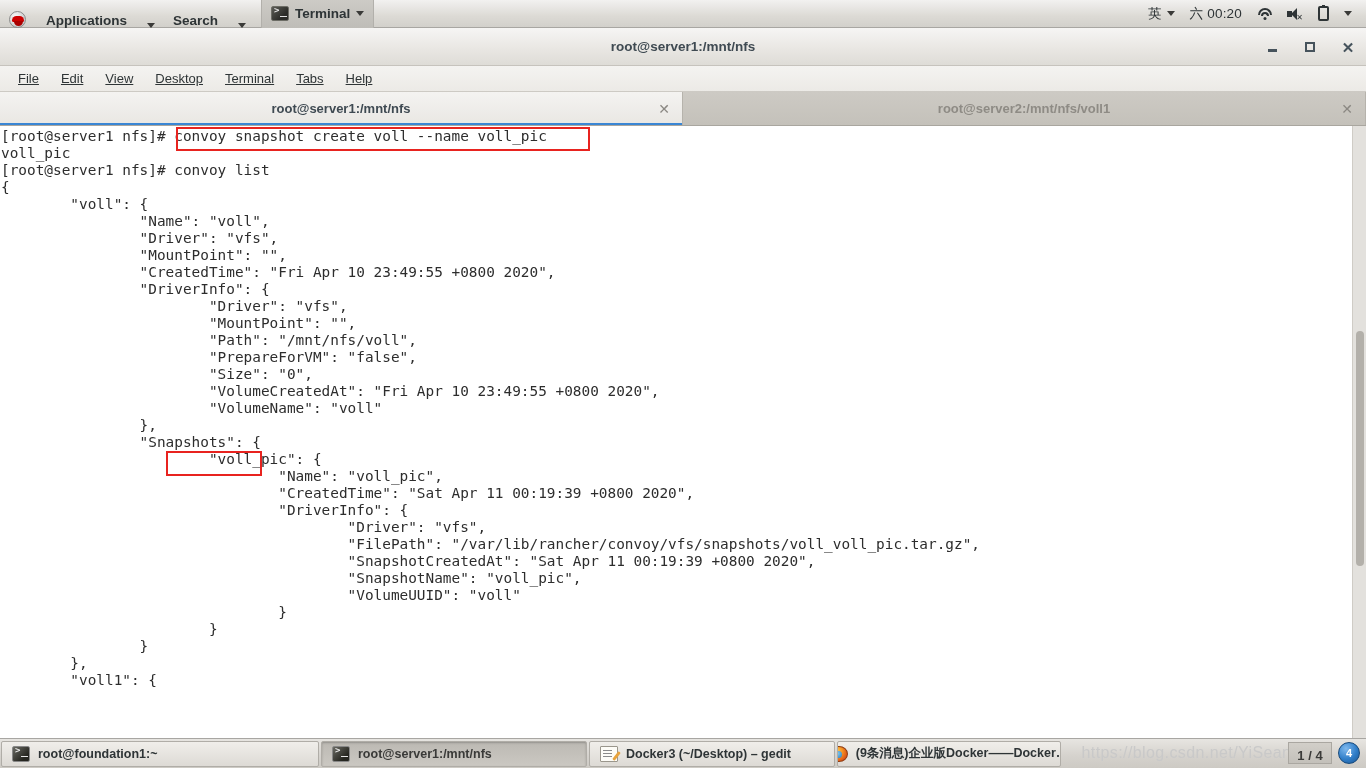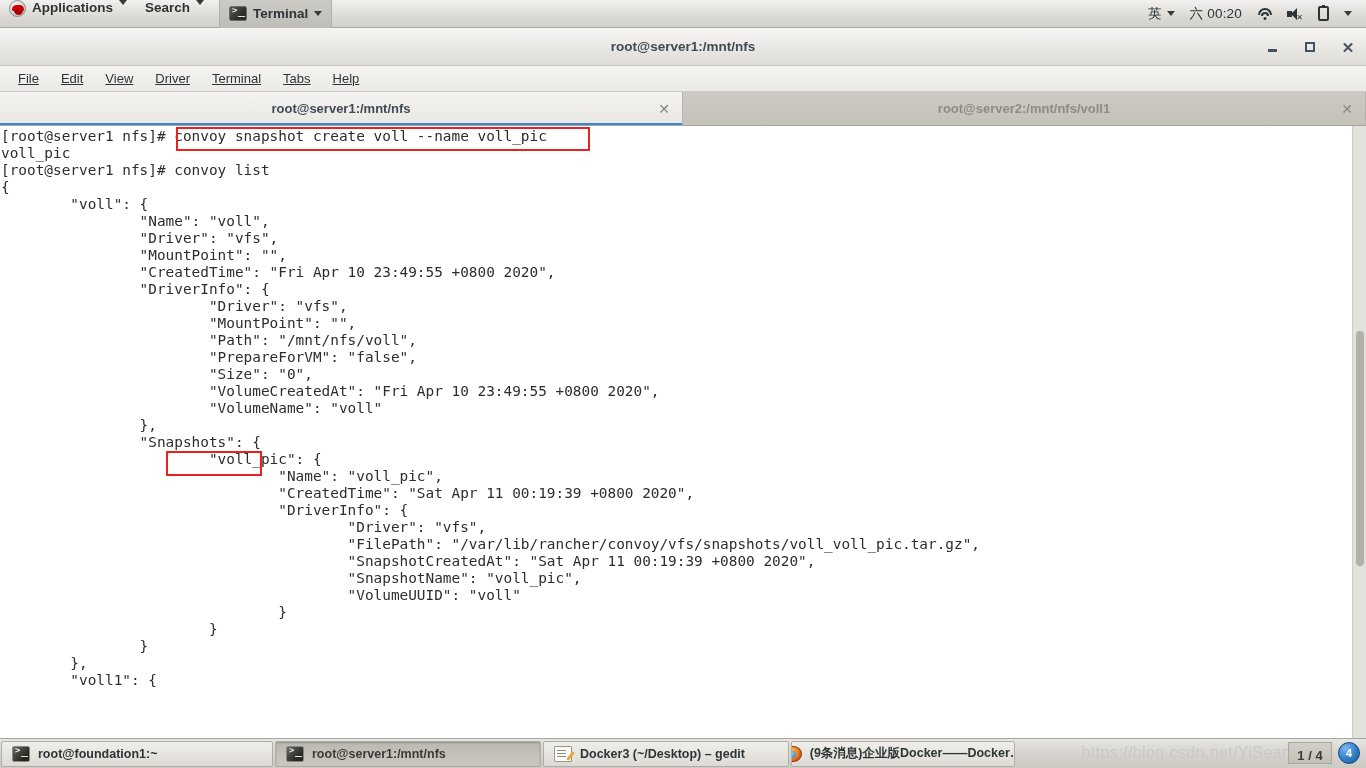--- a/index.html
+++ b/index.html
@@ -13,21 +13,21 @@
   
   #top-panel {
     position: absolute; top: 0; left: 0;
     width: 1366px; height: 28px;
     background: linear-gradient(to bottom, #f2f1f0 0%, #dcdad5 60%, #d2d0cb 100%);
     border-bottom: 1px solid #a8a6a2;
     display: flex; align-items: center;
     font-size: 13px; color: #2e3436;
   }
   .panel-menu {
-    display: flex; align-items: flex-start; gap: 6px;
+    display: flex; align-items: flex-end; gap: 20px;
     height: 28px; padding: 0 9px;
     font-weight: bold; font-size: 13.5px;
     cursor: default; white-space: nowrap;
   }
   .rh-logo {
     width: 17px; height: 17px; border-radius: 50%;
     background: radial-gradient(circle at 35% 30%, #f7f7f7 0%, #dcdcdc 45%, #b9b9b9 100%);
     border: 1px solid #8a8a8a;
     position: relative; overflow: hidden;
     flex: none;
@@ -359,21 +359,21 @@
       <div class="winbtn">
           <span class="cl">✕</span>
         </div>
     </div>
   </div>
 
   <div id="menubar">
     <div class="menu-item">File</div>
     <div class="menu-item">Edit</div>
     <div class="menu-item">View</div>
-    <div class="menu-item">Driver</div>
+    <div class="menu-item">Desktop</div>
     <div class="menu-item">Terminal</div>
     <div class="menu-item">Tabs</div>
     <div class="menu-item">Help</div>
   </div>
 
   <div id="tabbar">
     <div class="tab active">
       <span>root@server1:/mnt/nfs</span>
       <span class="tab-close">✕</span>
     </div>
@@ -421,21 +421,21 @@
     <div class="hl-box" style="left:176px; top:1px; width:414px; height:24px;"></div>
     <div class="hl-box" style="left:166px; top:325px; width:96px; height:25px;"></div>
 
     <div id="scrollbar-track">
       <div id="scrollbar-thumb"></div>
     </div>
   </div>
 </div>
 
 <div id="taskbar">
-  <div class="task-btn normal" style="width:272px;">
+  <div class="task-btn normal" style="width:318px;">
     <span class="ti ti-term"></span>
     <span>root@foundation1:~</span>
   </div>
   <div class="task-btn pressed" style="width:266px;">
     <span class="ti ti-term"></span>
     <span>root@server1:/mnt/nfs</span>
   </div>
   <div class="task-btn normal" style="width:246px;">
     <span class="ti ti-gedit"></span>
     <span>Docker3 (~/Desktop) – gedit</span>

